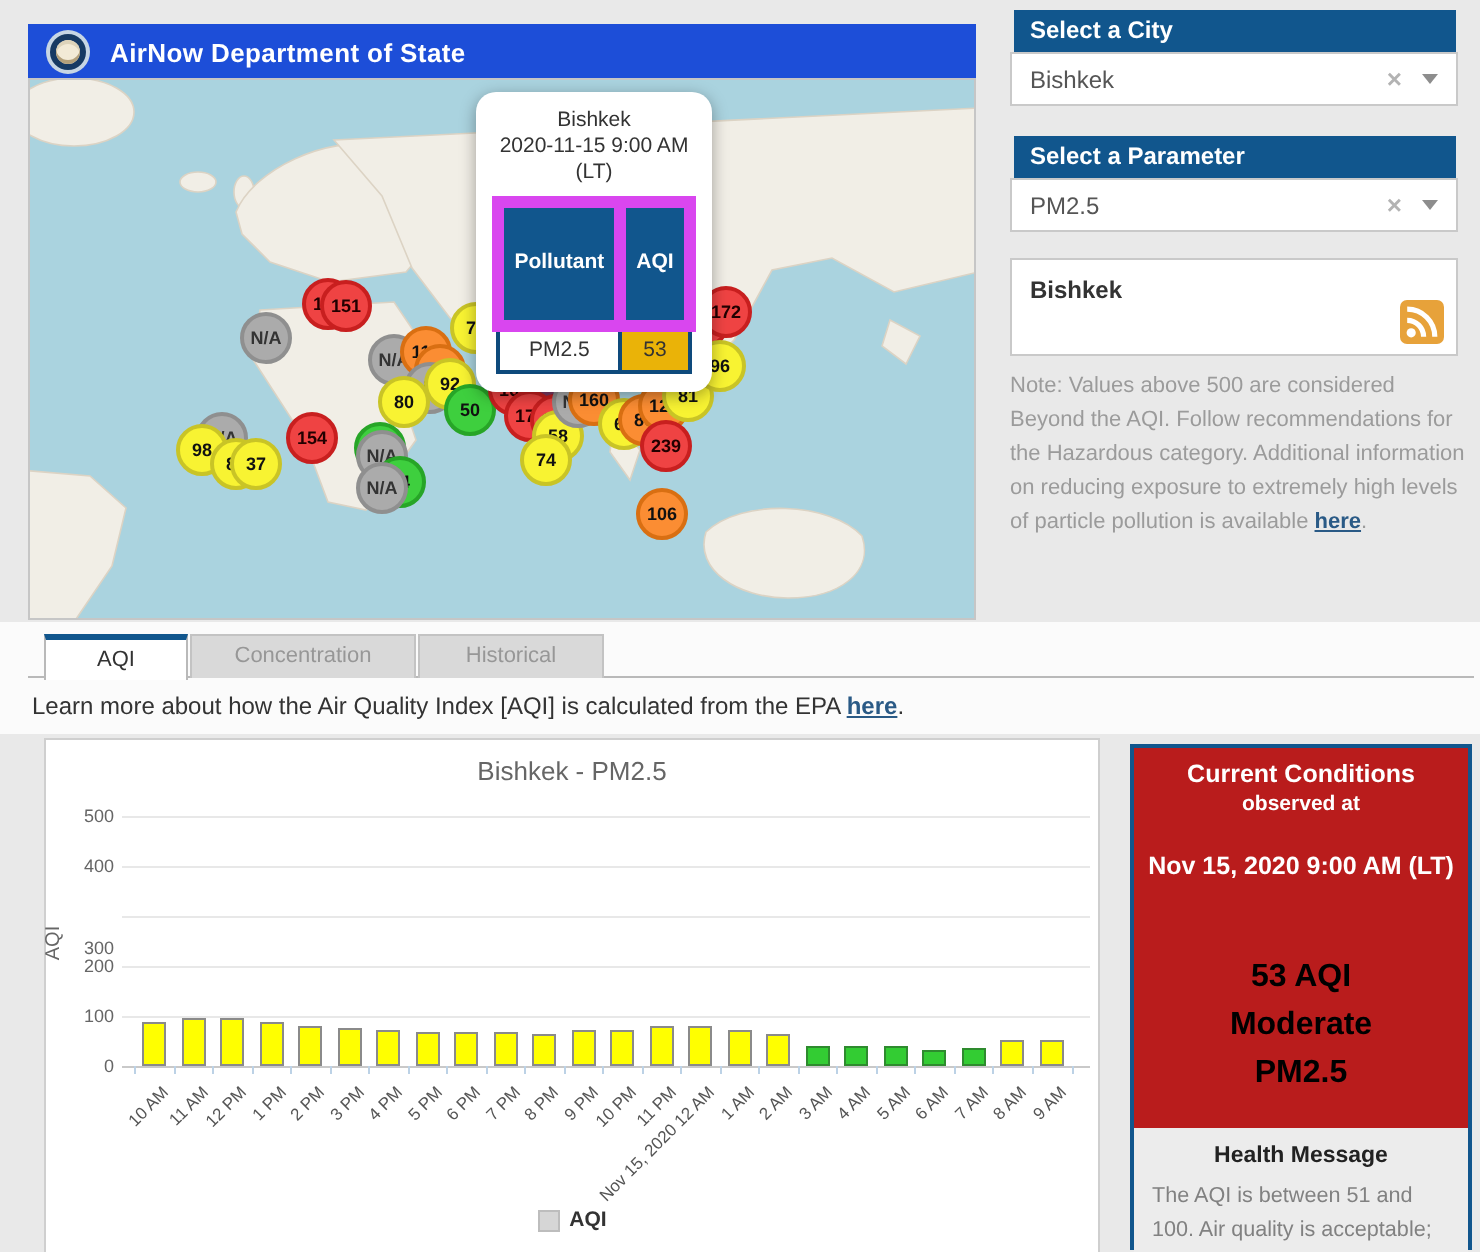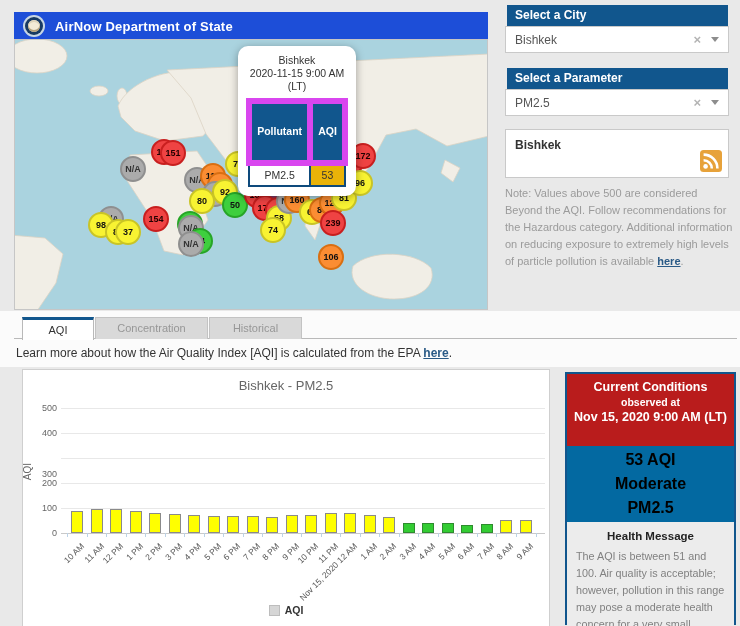--- a/index.html
+++ b/index.html
@@ -71,22 +71,22 @@
           font-size:8.5px; color:#555; white-space:nowrap; }
   .legend { position:absolute; left:0; top:234px; width:100%; display:flex; justify-content:center; align-items:center; gap:5px; cursor:pointer; }
   .legend .sw { width:11px; height:11px; background:#d6d6d6; border:1px solid #bdbdbd; }
   .legend .lt { font-size:10.5px; font-weight:bold; color:#333; }
 
   
   .cc { position:absolute; left:565px; top:372px; width:171px; height:253px; border:2px solid #11568d; background:#fff; display:flex; flex-direction:column; }
   .cc-hdr { background:#b91c1c; color:#fff; text-align:center; padding:6px 4px 22px; }
   .cc-hdr .l1 { font-size:12.5px; font-weight:bold; }
   .cc-hdr .l2 { font-size:10.5px; font-weight:bold; margin-top:2px; }
-  .cc-hdr .l3 { font-size:12.5px; font-weight:bold; margin-top:2px; }
-  .cc-aqi { background:#0369a1; text-align:center; padding:2px 4px; }
+  .cc-hdr .l3 { font-size:12.5px; font-weight:bold; margin-top:18px; }
+  .cc-aqi { background:#b91c1c; text-align:center; padding:15px 4px; }
   .cc-aqi div { font-size:16px; font-weight:bold; color:#000; line-height:1.5; }
   .cc-health { background:#ececec; flex:1; padding:8px 9px; }
   .cc-health .ht { font-size:11.5px; font-weight:bold; color:#222; text-align:center; margin-bottom:6px; }
   .cc-health .hp { font-size:10.8px; color:#818181; line-height:1.58; }
 </style>
 </head>
 <body>
 
 <div id="app">
 

